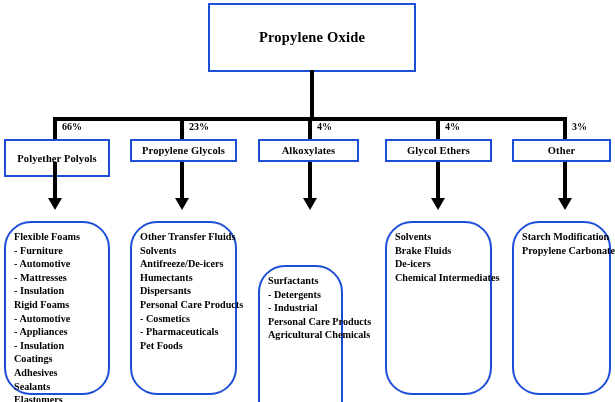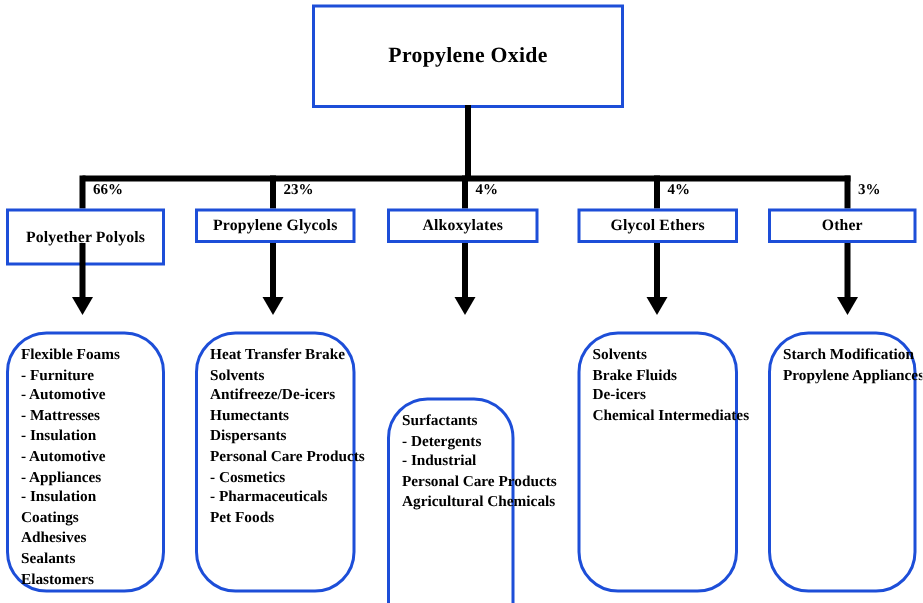--- a/index.html
+++ b/index.html
@@ -119,40 +119,41 @@
   </div>
   <div class="arrow-stem" style="left:53px; top:162px; height:39px;"></div>
   <div class="arrow-head" style="left:48px; top:198px;"></div>
   <div class="box detail-box" style="left:4px; top:221px; width:106px; height:174px;">
     <ul class="detail-list">
       <li>Flexible Foams</li>
       <li>- Furniture</li>
       <li>- Automotive</li>
       <li>- Mattresses</li>
       <li>- Insulation</li>
+      <li>Rigid Foams</li>
       <li>- Automotive</li>
       <li>- Appliances</li>
       <li>- Insulation</li>
       <li>Coatings</li>
       <li>Adhesives</li>
       <li>Sealants</li>
       <li>Elastomers</li>
     </ul>
   </div>
 
   <div class="vline" style="left:180px; top:117px; height:23px;"></div>
   <div class="pct" style="left:189px; top:121px;">23%</div>
   <div class="box cat-box" style="left:130px; top:139px; width:107px; height:23px;">
     <span class="cat-label">Propylene Glycols</span>
   </div>
   <div class="arrow-stem" style="left:180px; top:162px; height:39px;"></div>
   <div class="arrow-head" style="left:175px; top:198px;"></div>
   <div class="box detail-box" style="left:130px; top:221px; width:107px; height:174px;">
     <ul class="detail-list">
-      <li>Heat Transfer Brake</li>
+      <li>Other Transfer Fluids</li>
       <li>Solvents</li>
       <li>Antifreeze/De-icers</li>
       <li>Humectants</li>
       <li>Dispersants</li>
       <li>Personal Care Products</li>
       <li>- Cosmetics</li>
       <li>- Pharmaceuticals</li>
       <li>Pet Foods</li>
     </ul>
   </div>
@@ -193,17 +194,17 @@
   <div class="vline" style="left:563px; top:117px; height:23px;"></div>
   <div class="pct" style="left:572px; top:121px;">3%</div>
   <div class="box cat-box" style="left:512px; top:139px; width:99px; height:23px;">
     <span class="cat-label">Other</span>
   </div>
   <div class="arrow-stem" style="left:563px; top:162px; height:39px;"></div>
   <div class="arrow-head" style="left:558px; top:198px;"></div>
   <div class="box detail-box" style="left:512px; top:221px; width:99px; height:174px;">
     <ul class="detail-list">
       <li>Starch Modification</li>
-      <li>Propylene Appliances</li>
+      <li>Propylene Carbonate</li>
     </ul>
   </div>
 
 </div>
 
 </body></html>

